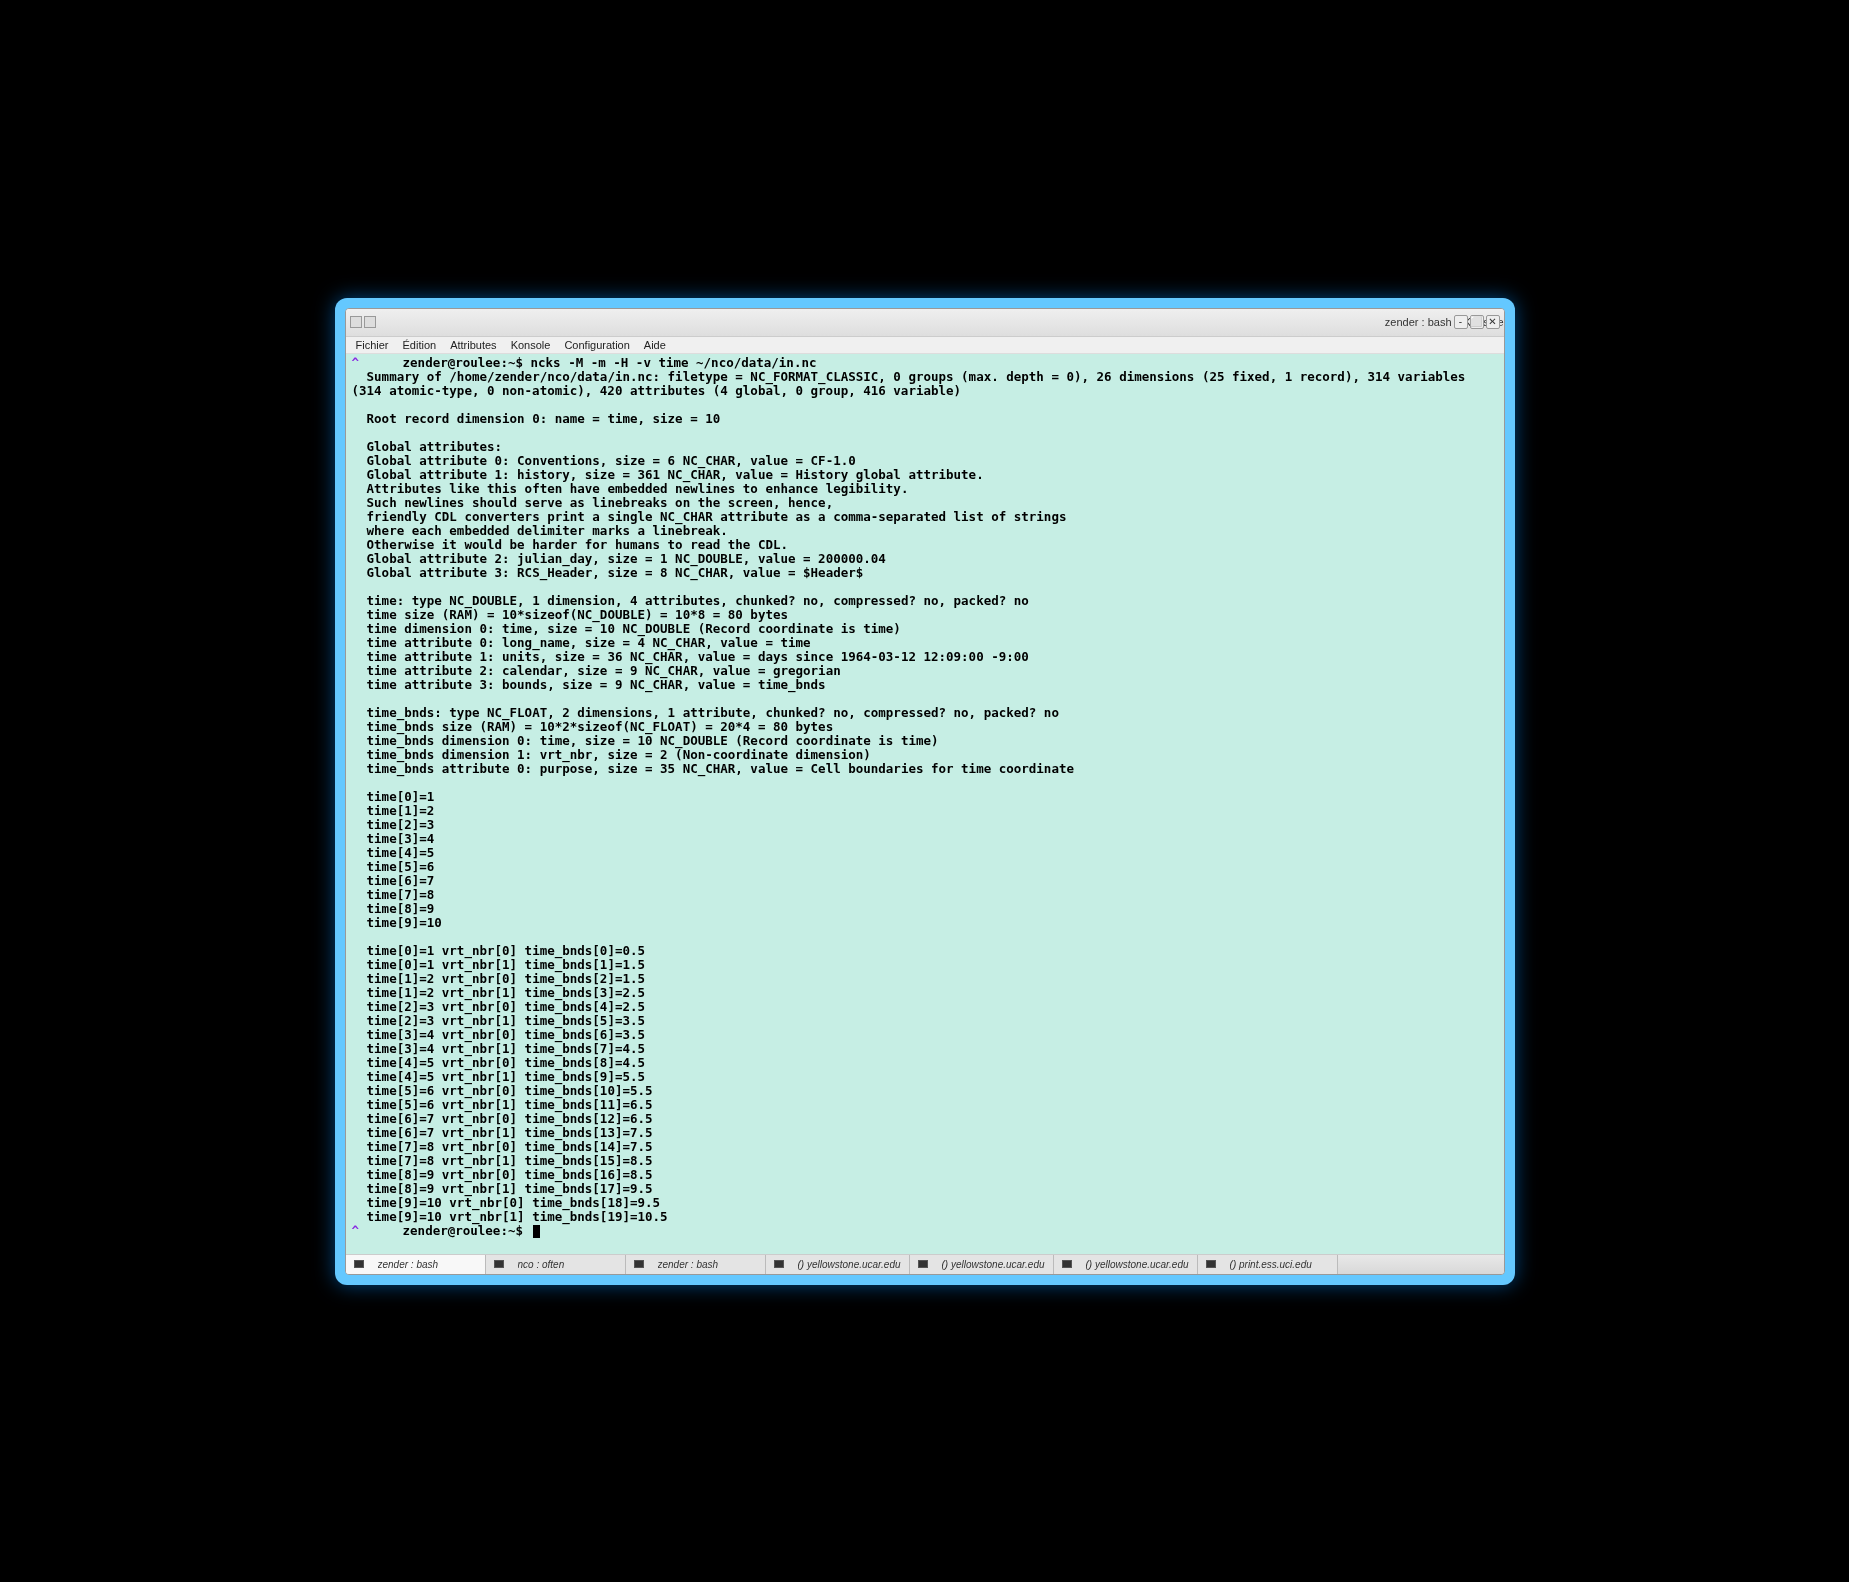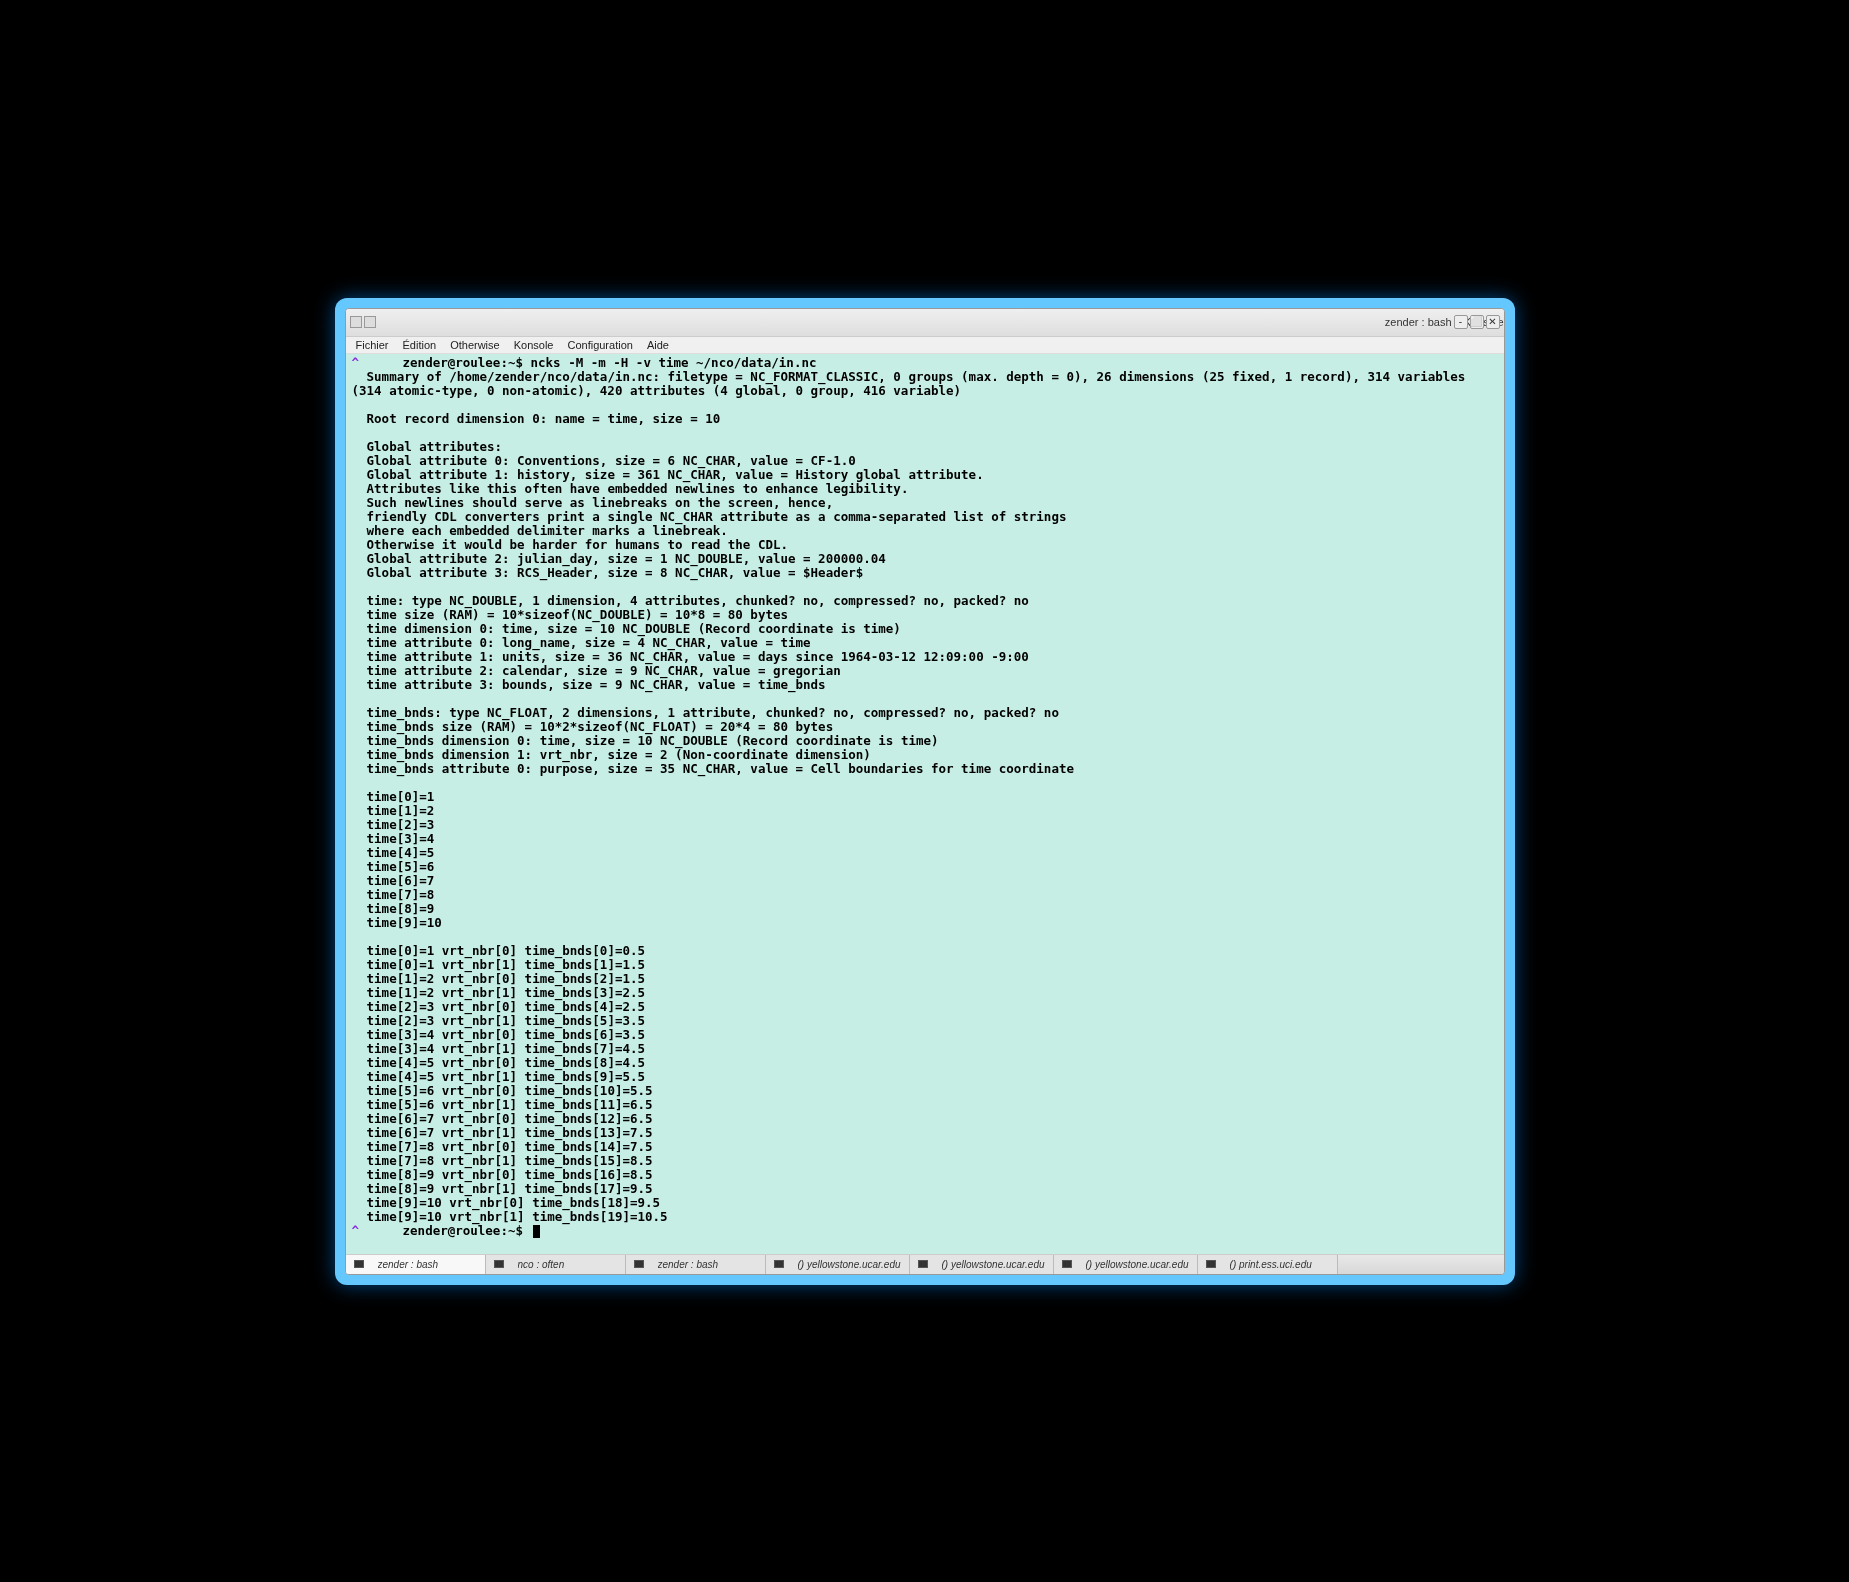--- a/index.html
+++ b/index.html
@@ -148,21 +148,21 @@
       <div class="title-buttons-right">
         <span>‐</span>
         <span>⬜</span>
         <span>✕</span>
       </div>
     </div>
 
     <div class="menubar">
       <span>Fichier</span>
       <span>Édition</span>
-      <span>Otherwise</span>
+      <span>Attributes</span>
       <span>Konsole</span>
       <span>Configuration</span>
       <span>Aide</span>
     </div>
 
     <div class="terminal" id="terminal"><div class="term-line"><span class="prompt-caret">^ </span><span class="prompt-host">zender@roulee:~$ </span><span>ncks -M -m -H -v time ~/nco/data/in.nc</span></div><div class="term-line">  Summary of /home/zender/nco/data/in.nc: filetype = NC_FORMAT_CLASSIC, 0 groups (max. depth = 0), 26 dimensions (25 fixed, 1 record), 314 variables (314 atomic-type, 0 non-atomic), 420 attributes (4 global, 0 group, 416 variable)</div><div class="term-line">  </div><div class="term-line">  Root record dimension 0: name = time, size = 10</div><div class="term-line">  </div><div class="term-line">  Global attributes:</div><div class="term-line">  Global attribute 0: Conventions, size = 6 NC_CHAR, value = CF-1.0</div><div class="term-line">  Global attribute 1: history, size = 361 NC_CHAR, value = History global attribute.</div><div class="term-line">  Attributes like this often have embedded newlines to enhance legibility.</div><div class="term-line">  Such newlines should serve as linebreaks on the screen, hence,</div><div class="term-line">  friendly CDL converters print a single NC_CHAR attribute as a comma-separated list of strings</div><div class="term-line">  where each embedded delimiter marks a linebreak.</div><div class="term-line">  Otherwise it would be harder for humans to read the CDL.</div><div class="term-line">  Global attribute 2: julian_day, size = 1 NC_DOUBLE, value = 200000.04</div><div class="term-line">  Global attribute 3: RCS_Header, size = 8 NC_CHAR, value = $Header$</div><div class="term-line">  </div><div class="term-line">  time: type NC_DOUBLE, 1 dimension, 4 attributes, chunked? no, compressed? no, packed? no</div><div class="term-line">  time size (RAM) = 10*sizeof(NC_DOUBLE) = 10*8 = 80 bytes</div><div class="term-line">  time dimension 0: time, size = 10 NC_DOUBLE (Record coordinate is time)</div><div class="term-line">  time attribute 0: long_name, size = 4 NC_CHAR, value = time</div><div class="term-line">  time attribute 1: units, size = 36 NC_CHAR, value = days since 1964-03-12 12:09:00 -9:00</div><div class="term-line">  time attribute 2: calendar, size = 9 NC_CHAR, value = gregorian</div><div class="term-line">  time attribute 3: bounds, size = 9 NC_CHAR, value = time_bnds</div><div class="term-line">  </div><div class="term-line">  time_bnds: type NC_FLOAT, 2 dimensions, 1 attribute, chunked? no, compressed? no, packed? no</div><div class="term-line">  time_bnds size (RAM) = 10*2*sizeof(NC_FLOAT) = 20*4 = 80 bytes</div><div class="term-line">  time_bnds dimension 0: time, size = 10 NC_DOUBLE (Record coordinate is time)</div><div class="term-line">  time_bnds dimension 1: vrt_nbr, size = 2 (Non-coordinate dimension)</div><div class="term-line">  time_bnds attribute 0: purpose, size = 35 NC_CHAR, value = Cell boundaries for time coordinate</div><div class="term-line">  </div><div class="term-line">  time[0]=1</div><div class="term-line">  time[1]=2</div><div class="term-line">  time[2]=3</div><div class="term-line">  time[3]=4</div><div class="term-line">  time[4]=5</div><div class="term-line">  time[5]=6</div><div class="term-line">  time[6]=7</div><div class="term-line">  time[7]=8</div><div class="term-line">  time[8]=9</div><div class="term-line">  time[9]=10</div><div class="term-line">  </div><div class="term-line">  time[0]=1 vrt_nbr[0] time_bnds[0]=0.5</div><div class="term-line">  time[0]=1 vrt_nbr[1] time_bnds[1]=1.5</div><div class="term-line">  time[1]=2 vrt_nbr[0] time_bnds[2]=1.5</div><div class="term-line">  time[1]=2 vrt_nbr[1] time_bnds[3]=2.5</div><div class="term-line">  time[2]=3 vrt_nbr[0] time_bnds[4]=2.5</div><div class="term-line">  time[2]=3 vrt_nbr[1] time_bnds[5]=3.5</div><div class="term-line">  time[3]=4 vrt_nbr[0] time_bnds[6]=3.5</div><div class="term-line">  time[3]=4 vrt_nbr[1] time_bnds[7]=4.5</div><div class="term-line">  time[4]=5 vrt_nbr[0] time_bnds[8]=4.5</div><div class="term-line">  time[4]=5 vrt_nbr[1] time_bnds[9]=5.5</div><div class="term-line">  time[5]=6 vrt_nbr[0] time_bnds[10]=5.5</div><div class="term-line">  time[5]=6 vrt_nbr[1] time_bnds[11]=6.5</div><div class="term-line">  time[6]=7 vrt_nbr[0] time_bnds[12]=6.5</div><div class="term-line">  time[6]=7 vrt_nbr[1] time_bnds[13]=7.5</div><div class="term-line">  time[7]=8 vrt_nbr[0] time_bnds[14]=7.5</div><div class="term-line">  time[7]=8 vrt_nbr[1] time_bnds[15]=8.5</div><div class="term-line">  time[8]=9 vrt_nbr[0] time_bnds[16]=8.5</div><div class="term-line">  time[8]=9 vrt_nbr[1] time_bnds[17]=9.5</div><div class="term-line">  time[9]=10 vrt_nbr[0] time_bnds[18]=9.5</div><div class="term-line">  time[9]=10 vrt_nbr[1] time_bnds[19]=10.5</div><div class="term-line"><span class="prompt-caret">^ </span><span class="prompt-host">zender@roulee:~$ </span><span class="cursor"></span></div></div>
 
     <div class="taskbar" id="tabbar">
         <div class="tab active">
           <span class="tab-icon"></span>

